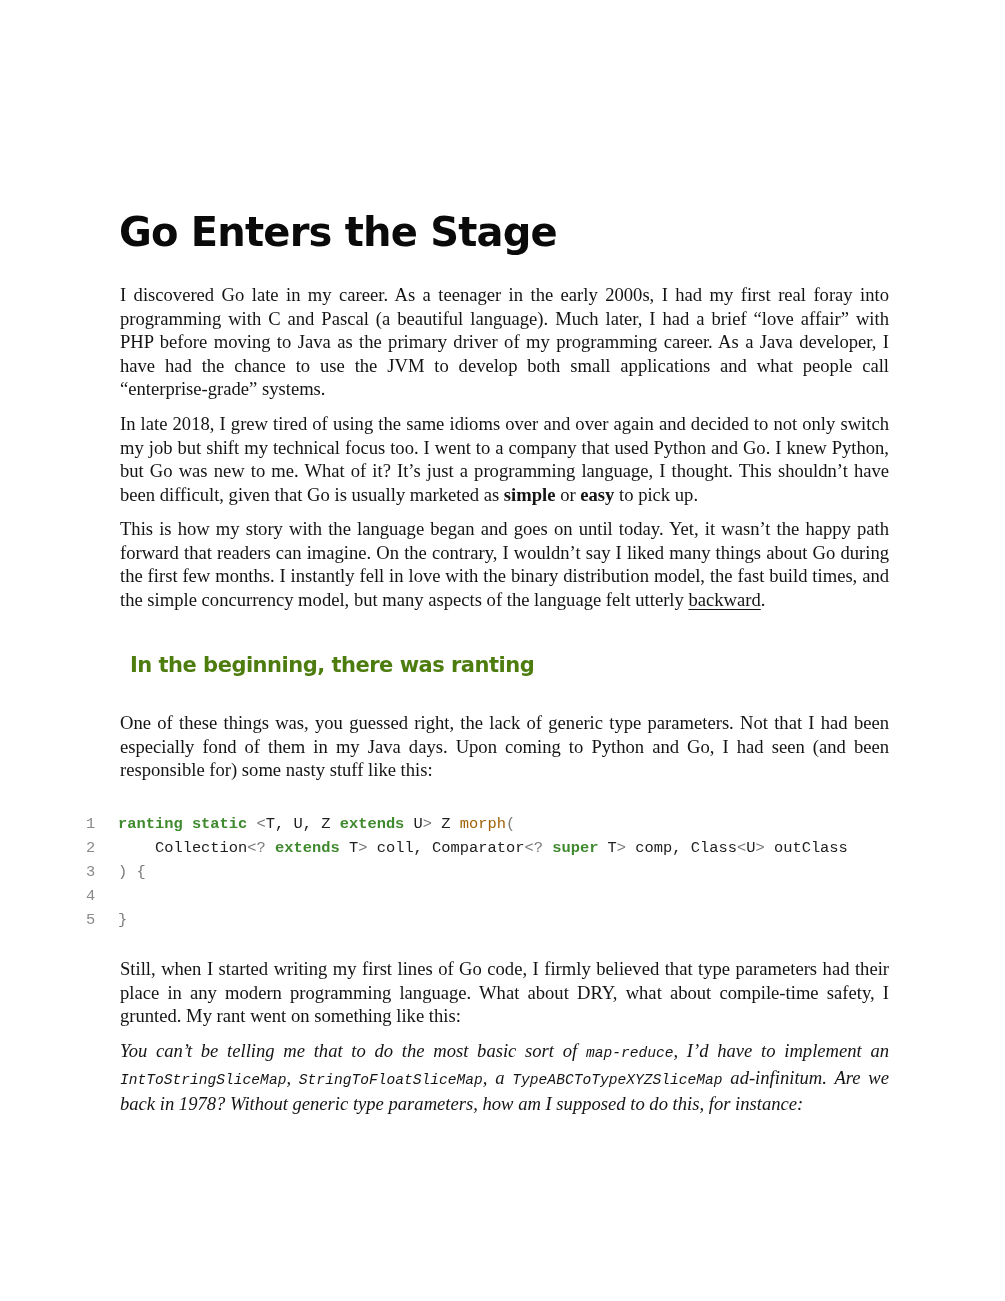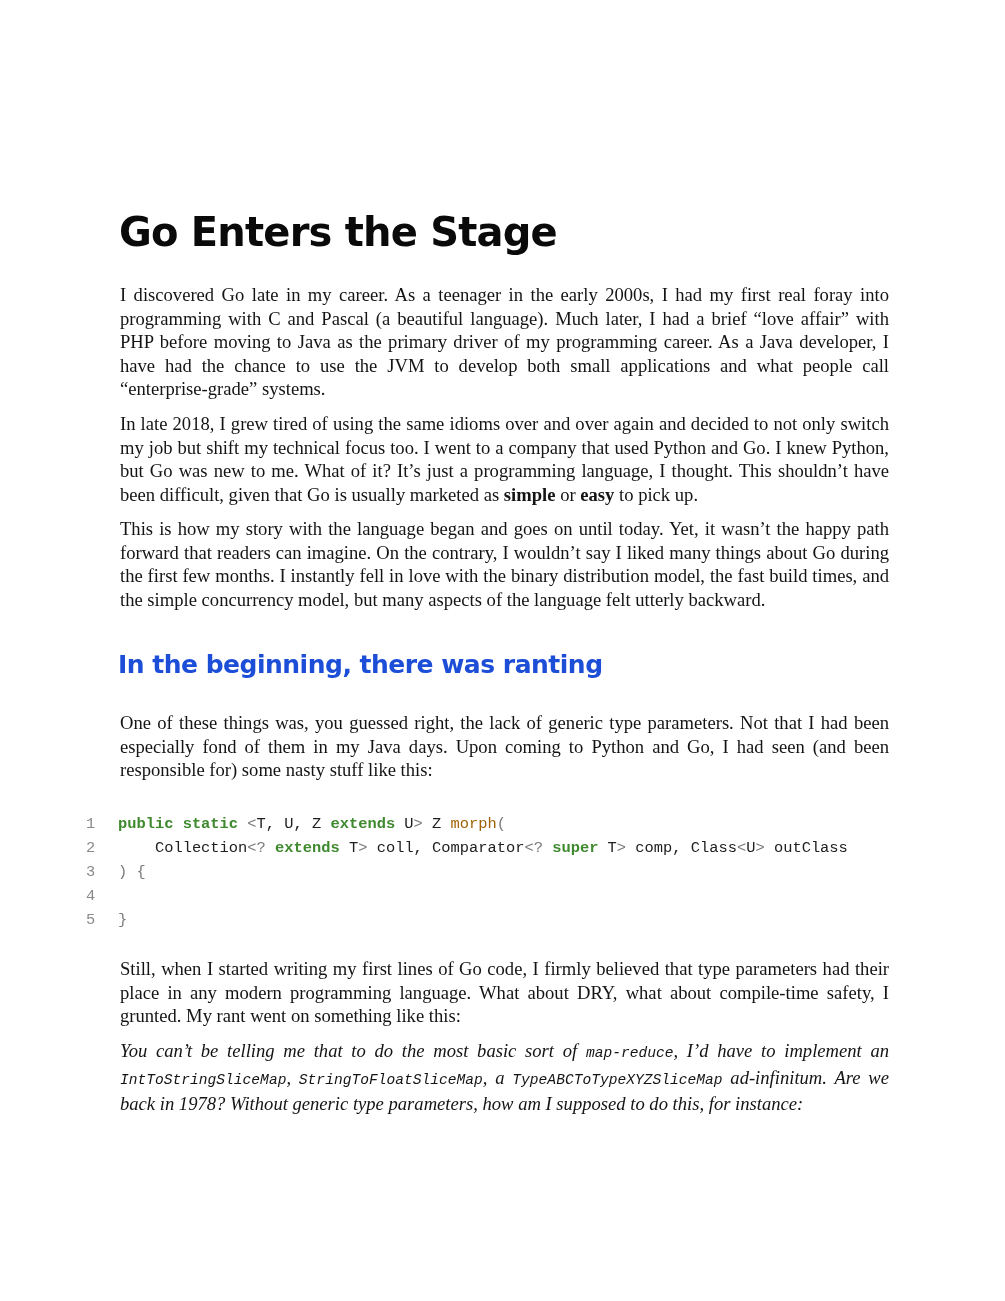--- a/index.html
+++ b/index.html
@@ -9,31 +9,31 @@
       font-family: "Liberation Serif", "DejaVu Serif", serif;
     }
     .page { position: absolute; left: 118px; top: 0; width: 769px; }
     h1 {
       position: absolute; left: 0; top: 203px; margin: 1px;
       font-family: "DejaVu Sans", "Liberation Sans", sans-serif;
       font-weight: bold; font-size: 40px; letter-spacing: -0.8px; color: #0a0a0a;
       line-height: 56px;
     }
     h2 {
-      position: absolute; left: 0; margin: 0;
+      position: absolute; left: 12px; margin: 0;
       font-family: "DejaVu Sans", "Liberation Sans", sans-serif;
-      font-weight: bold; font-size: 25px; letter-spacing: -0.5px; color: #1d4ed8;
+      font-weight: bold; font-size: 21px; letter-spacing: -0.5px; color: #4d7c0f;
       line-height: 40px;
     }
     p {
       position: absolute; left: 2px; width: 769px; margin: 0;
       font-size: 18.6px; line-height: 23.6px; text-align: justify;
       color: #141414;
     }
-    .u { text-decoration-thickness: 1px; text-underline-offset: 3px; }
+    .u { text-decoration: underline; text-decoration-thickness: 1px; text-underline-offset: 3px; }
     .quote { font-style: italic; }
     .mono { font-family: "Liberation Mono", "DejaVu Sans Mono", monospace; font-size: 14.6px; font-style: italic; margin-top: 6px; }
     .code {
       position: absolute; left: 86px; top: 812px; width: 800px;
       font-family: "Liberation Mono", "DejaVu Sans Mono", monospace;
       font-size: 15.4px; line-height: 24px; color: #202020;
     }
     .code-line { display: flex; height: 24px; white-space: pre; }
     .ln { width: 32px; color: #8a8a8a; flex: none; }
     .kw { color: #3f8a2e; font-weight: bold; }
@@ -56,18 +56,18 @@
   <h2 style="top:645px">In the beginning, there was ranting</h2>
 
   <p style="top:711px">One of these things was, you guessed right, the lack of generic type parameters. Not that I had been especially fond of them in my Java days. Upon coming to Python and Go, I had seen (and been responsible for) some nasty stuff like this:</p>
 
   <p style="top:957px">Still, when I started writing my first lines of Go code, I firmly believed that type parameters had their place in any modern programming language. What about DRY, what about compile-time safety, I grunted. My rant went on something like this:</p>
 
   <p class="quote" style="top:1039px"><span>You can’t be telling me that to do the most basic sort of </span><span class="mono">map-reduce</span><span>, I’d have to implement an </span><span class="mono">IntToStringSliceMap</span><span>, </span><span class="mono">StringToFloatSliceMap</span><span>, a </span><span class="mono">TypeABCToTypeXYZSliceMap</span><span> ad-infinitum. Are we back in 1978? Without generic type parameters, how am I supposed to do this, for instance:</span></p>
 </div>
 
 <div class="code" id="code-block">
-    <div class="code-line"><span class="ln">1</span><span><span class="kw">public static</span><span> </span><span class="pn">&lt;</span><span>T, U, Z </span><span class="kw">extends</span><span> U</span><span class="pn">&gt;</span><span> Z </span><span class="fn">morph</span><span class="pn">(</span></span></div>
+    <div class="code-line"><span class="ln">1</span><span><span class="kw">ranting static</span><span> </span><span class="pn">&lt;</span><span>T, U, Z </span><span class="kw">extends</span><span> U</span><span class="pn">&gt;</span><span> Z </span><span class="fn">morph</span><span class="pn">(</span></span></div>
     <div class="code-line"><span class="ln">2</span><span><span>    Collection</span><span class="pn">&lt;?</span><span> </span><span class="kw">extends</span><span> T</span><span class="pn">&gt;</span><span> coll, Comparator</span><span class="pn">&lt;?</span><span> </span><span class="kw">super</span><span> T</span><span class="pn">&gt;</span><span> comp, Class</span><span class="pn">&lt;</span><span>U</span><span class="pn">&gt;</span><span> outClass</span></span></div>
     <div class="code-line"><span class="ln">3</span><span><span class="pn">)</span><span> </span><span class="pn">{</span></span></div>
     <div class="code-line"><span class="ln">4</span><span><span>        </span></span></div>
     <div class="code-line"><span class="ln">5</span><span><span class="pn">}</span></span></div>
   </div>
 
 </body></html>

